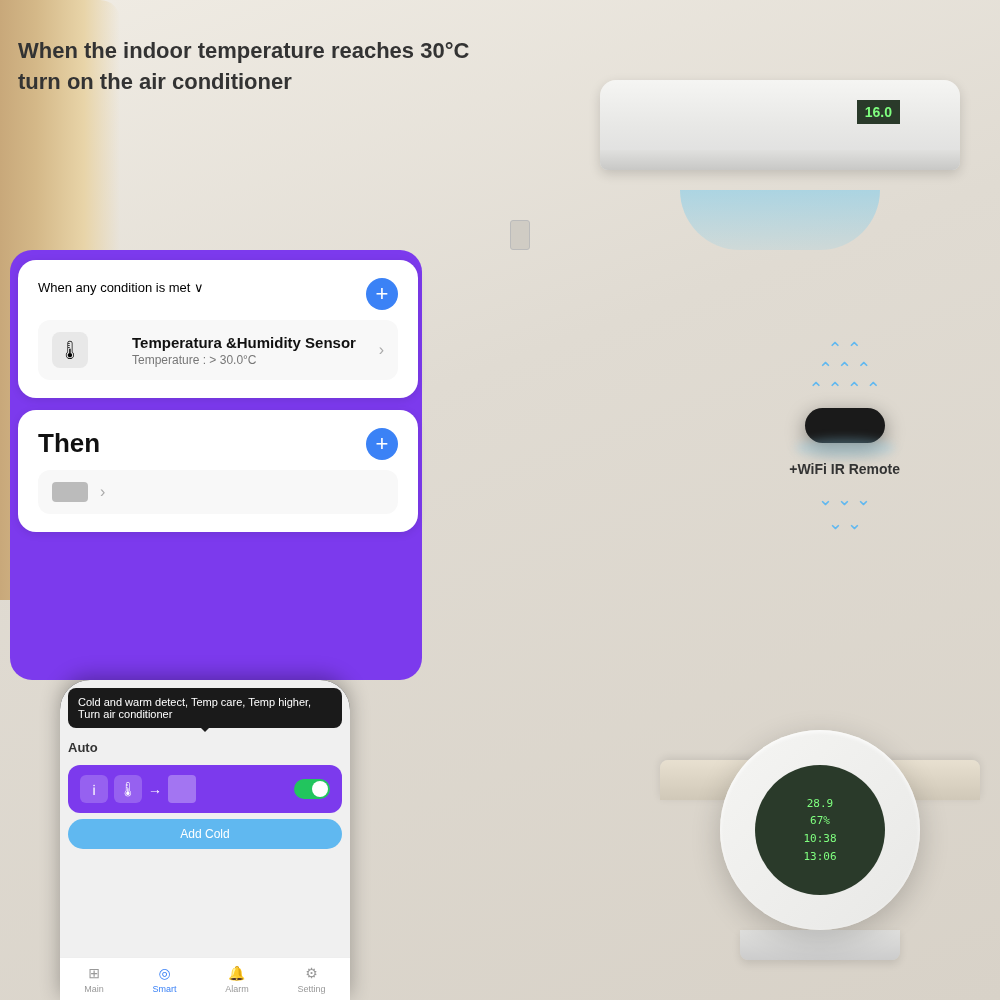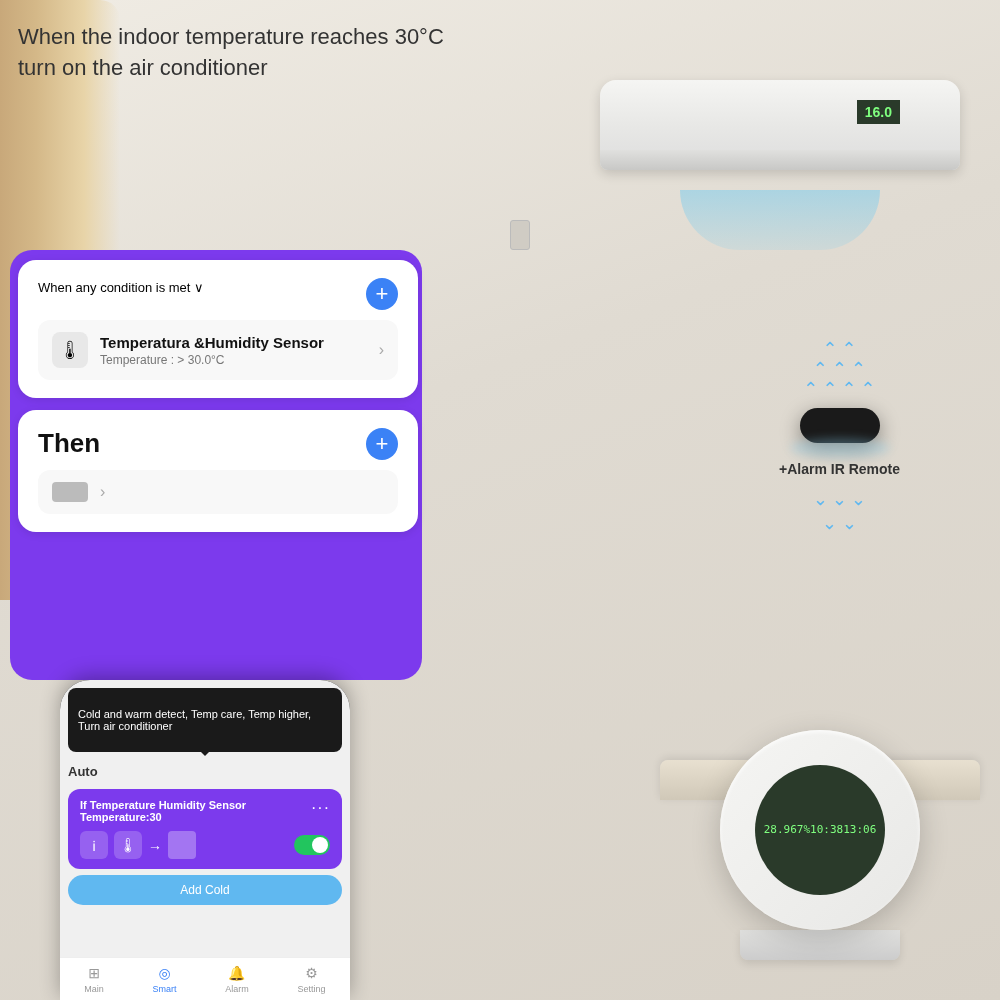--- a/index.html
+++ b/index.html
@@ -48,22 +48,22 @@
 
     .header-title .scenario {
       font-size: 28px;
       font-weight: 500;
       color: #333;
     }
 
     .header-subtitle {
       font-size: 22px;
       color: #333;
-      font-weight: 400;
-      margin-top: 4px;
+      font-weight: 700;
+      margin-top: 18px;
       line-height: 1.4;
     }
 
     
     .cards-container {
       position: absolute;
       top: 260px;
       left: 18px;
       width: 400px;
       z-index: 20;
@@ -151,20 +151,21 @@
       width: 36px;
       height: 20px;
       background: #bbb;
       border-radius: 4px;
       margin-right: 12px;
       flex-shrink: 0;
     }
 
     .item-text {
       flex: 1;
+      margin-left: 32px;
     }
 
     .item-name {
       font-size: 15px;
       font-weight: 600;
       color: #111;
     }
 
     .item-detail {
       font-size: 12px;
@@ -194,21 +195,21 @@
     .phone-screen {
       background: #f0f0f0;
       height: 100%;
       padding: 8px;
     }
 
     .phone-tooltip {
       background: #1a1a1a;
       color: white;
       font-size: 11px;
-      padding: 20px 10px;
+      padding: 8px 10px;
       border-radius: 8px;
       margin-bottom: 8px;
       position: relative;
     }
 
     .phone-tooltip::after {
       content: '';
       position: absolute;
       bottom: -8px;
       left: 50%;
@@ -476,21 +477,21 @@
       align-items: center;
       justify-content: center;
     }
 
     .thermostat-screen {
       width: 130px;
       height: 130px;
       background: #2a3a2a;
       border-radius: 50%;
       display: flex;
-      flex-direction: row;
+      flex-direction: column;
       align-items: center;
       justify-content: center;
       color: #7fff7f;
       font-size: 11px;
       font-family: monospace;
       line-height: 1.6;
     }
 
     .thermostat-base {
       width: 160px;
@@ -563,21 +564,21 @@
     <div class="arrow-row">
       <span class="arrow-chevron">⌃</span>
       <span class="arrow-chevron">⌃</span>
       <span class="arrow-chevron">⌃</span>
       <span class="arrow-chevron">⌃</span>
     </div>
   </div>
   <div class="ir-hub">
     <div class="ir-hub-glow"></div>
   </div>
-  <div class="ir-label">+Alarm IR Remote</div>
+  <div class="ir-label">+WiFi IR Remote</div>
   <div class="arrows-down">
     <div class="arrow-row">
       <span style="color:#60b8f0;font-size:18px;transform:rotate(180deg);display:inline-block;">⌃</span>
       <span style="color:#60b8f0;font-size:18px;transform:rotate(180deg);display:inline-block;">⌃</span>
       <span style="color:#60b8f0;font-size:18px;transform:rotate(180deg);display:inline-block;">⌃</span>
     </div>
     <div class="arrow-row">
       <span style="color:#60b8f0;font-size:18px;transform:rotate(180deg);display:inline-block;">⌃</span>
       <span style="color:#60b8f0;font-size:18px;transform:rotate(180deg);display:inline-block;">⌃</span>
     </div>
@@ -629,24 +630,20 @@
       <div class="item-arrow">›</div>
     </div>
   </div>
 </div>
 
 <div class="phone-mockup">
   <div class="phone-screen">
     <div class="phone-tooltip">Cold and warm detect, Temp care, Temp higher, Turn air conditioner</div>
     <div class="phone-section-label">Auto</div>
     <div class="phone-automation-card">
-      <div style="display:flex;justify-content:space-between;align-items:flex-start;">
-        <div class="phone-automation-title">If Temperature Humidity Sensor Temperature:30</div>
-        <div class="phone-more-dots">···</div>
-      </div>
       <div class="phone-icons-row">
         <div class="phone-icon-box">ℹ</div>
         <div class="phone-icon-box">🌡</div>
         <div class="phone-arrow-icon">→</div>
         <div class="phone-empty-box"></div>
         <div class="phone-toggle"></div>
       </div>
     </div>
     <div class="add-scene-btn">Add Cold</div>
     <div class="phone-nav">

